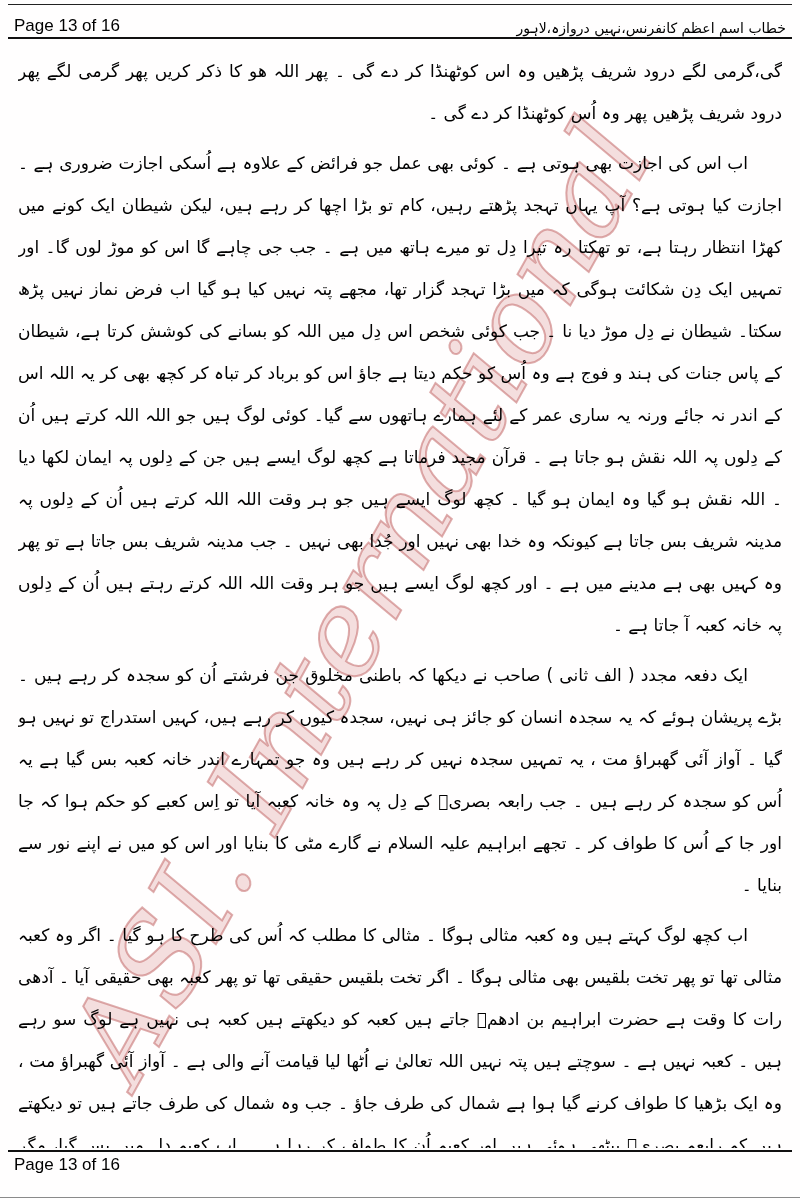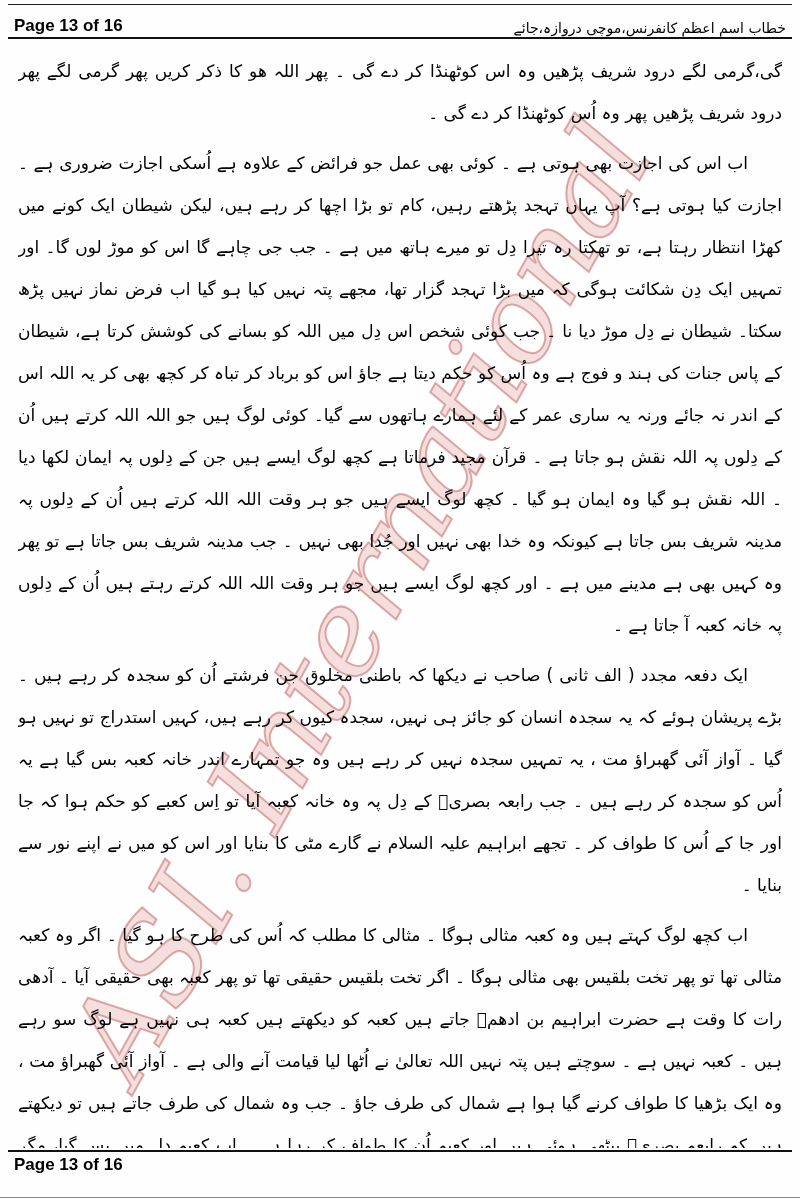--- a/index.html
+++ b/index.html
@@ -28,21 +28,21 @@
     position: absolute; bottom: 2px; left: 0; right: 0;
     height: 1px; background: #8a8a8a;
   }
   
   .hdr {
     position: absolute; top: 8px; left: 14px; right: 14px; height: 28px;
     display: flex; justify-content: space-between; align-items: flex-end;
   }
   .page-label {
     font-family: "Liberation Sans", sans-serif;
-    font-weight: bold; font-size: 17px; color: #000;
+    font-weight: normal; font-size: 17px; color: #000;
     letter-spacing: 0px;
   }
   .hdr-title {
     font-family: "DejaVu Sans", sans-serif;
     font-size: 14px; color: #000; direction: rtl;
   }
   
   .doc-body {
     position: absolute; top: 50px; left: 18px; right: 18px; bottom: 52px;
     z-index: 2; overflow: hidden;
@@ -87,21 +87,21 @@
 </style>
 </head>
 <body>
 
 <div class="page">
 
   <div class="top-rule"></div>
 
   <div class="hdr">
     <span class="page-label">Page 13 of 16</span>
-    <span class="hdr-title" dir="rtl">خطاب اسم اعظم کانفرنس،موچی دروازہ،جائے</span>
+    <span class="hdr-title" dir="rtl">خطاب اسم اعظم کانفرنس،نہیں دروازہ،لاہور</span>
   </div>
 
   <div class="header-rule"></div>
 
   <div class="watermark">ASI. International</div>
 
   <div class="doc-body">
       <p class="para" dir="rtl">گی،گرمی لگے درود شریف پڑھیں وہ اس کوٹھنڈا کر دے گی ۔ پھر اللہ ھو کا ذکر کریں پھر گرمی لگے پھر درود شریف پڑھیں پھر وہ اُس کوٹھنڈا کر دے گی ۔</p>
       <p class="para indent" dir="rtl">اب اس کی اجازت بھی ہوتی ہے ۔ کوئی بھی عمل جو فرائض کے علاوہ ہے اُسکی اجازت ضروری ہے ۔ اجازت کیا ہوتی ہے؟ آپ یہاں تہجد پڑھتے رہیں، کام تو بڑا اچھا کر رہے ہیں، لیکن شیطان ایک کونے میں کھڑا انتظار رہتا ہے، تو تھکتا رہ تیرا دِل تو میرے ہاتھ میں ہے ۔ جب جی چاہے گا اس کو موڑ لوں گا۔ اور تمہیں ایک دِن شکائت ہوگی کہ میں بڑا تہجد گزار تھا، مجھے پتہ نہیں کیا ہو گیا اب فرض نماز نہیں پڑھ سکتا۔ شیطان نے دِل موڑ دیا نا ۔ جب کوئی شخص اس دِل میں اللہ کو بسانے کی کوشش کرتا ہے، شیطان کے پاس جنات کی ہند و فوج ہے وہ اُس کو حکم دیتا ہے جاؤ اس کو برباد کر تباہ کر کچھ بھی کر یہ اللہ اس کے اندر نہ جائے ورنہ یہ ساری عمر کے لئے ہمارے ہاتھوں سے گیا۔ کوئی لوگ ہیں جو اللہ اللہ کرتے ہیں اُن کے دِلوں پہ اللہ نقش ہو جاتا ہے ۔ قرآن مجید فرماتا ہے کچھ لوگ ایسے ہیں جن کے دِلوں پہ ایمان لکھا دیا ۔ اللہ نقش ہو گیا وہ ایمان ہو گیا ۔ کچھ لوگ ایسے ہیں جو ہر وقت اللہ اللہ کرتے ہیں اُن کے دِلوں پہ مدینہ شریف بس جاتا ہے کیونکہ وہ خدا بھی نہیں اور جُدا بھی نہیں ۔ جب مدینہ شریف بس جاتا ہے تو پھر وہ کہیں بھی ہے مدینے میں ہے ۔ اور کچھ لوگ ایسے ہیں جو ہر وقت اللہ اللہ کرتے رہتے ہیں اُن کے دِلوں پہ خانہ کعبہ آ جاتا ہے ۔</p>
       <p class="para indent" dir="rtl">ایک دفعہ مجدد ( الف ثانی ) صاحب نے دیکھا کہ باطنی مخلوق جن فرشتے اُن کو سجدہ کر رہے ہیں ۔ بڑے پریشان ہوئے کہ یہ سجدہ انسان کو جائز ہی نہیں، سجدہ کیوں کر رہے ہیں، کہیں استدراج تو نہیں ہو گیا ۔ آواز آئی گھبراؤ مت ، یہ تمہیں سجدہ نہیں کر رہے ہیں وہ جو تمہارے اندر خانہ کعبہ بس گیا ہے یہ اُس کو سجدہ کر رہے ہیں ۔ جب رابعہ بصریؒ کے دِل پہ وہ خانہ کعبہ آیا تو اِس کعبے کو حکم ہوا کہ جا اور جا کے اُس کا طواف کر ۔ تجھے ابراہیم علیہ السلام نے گارے مٹی کا بنایا اور اس کو میں نے اپنے نور سے بنایا ۔</p>

